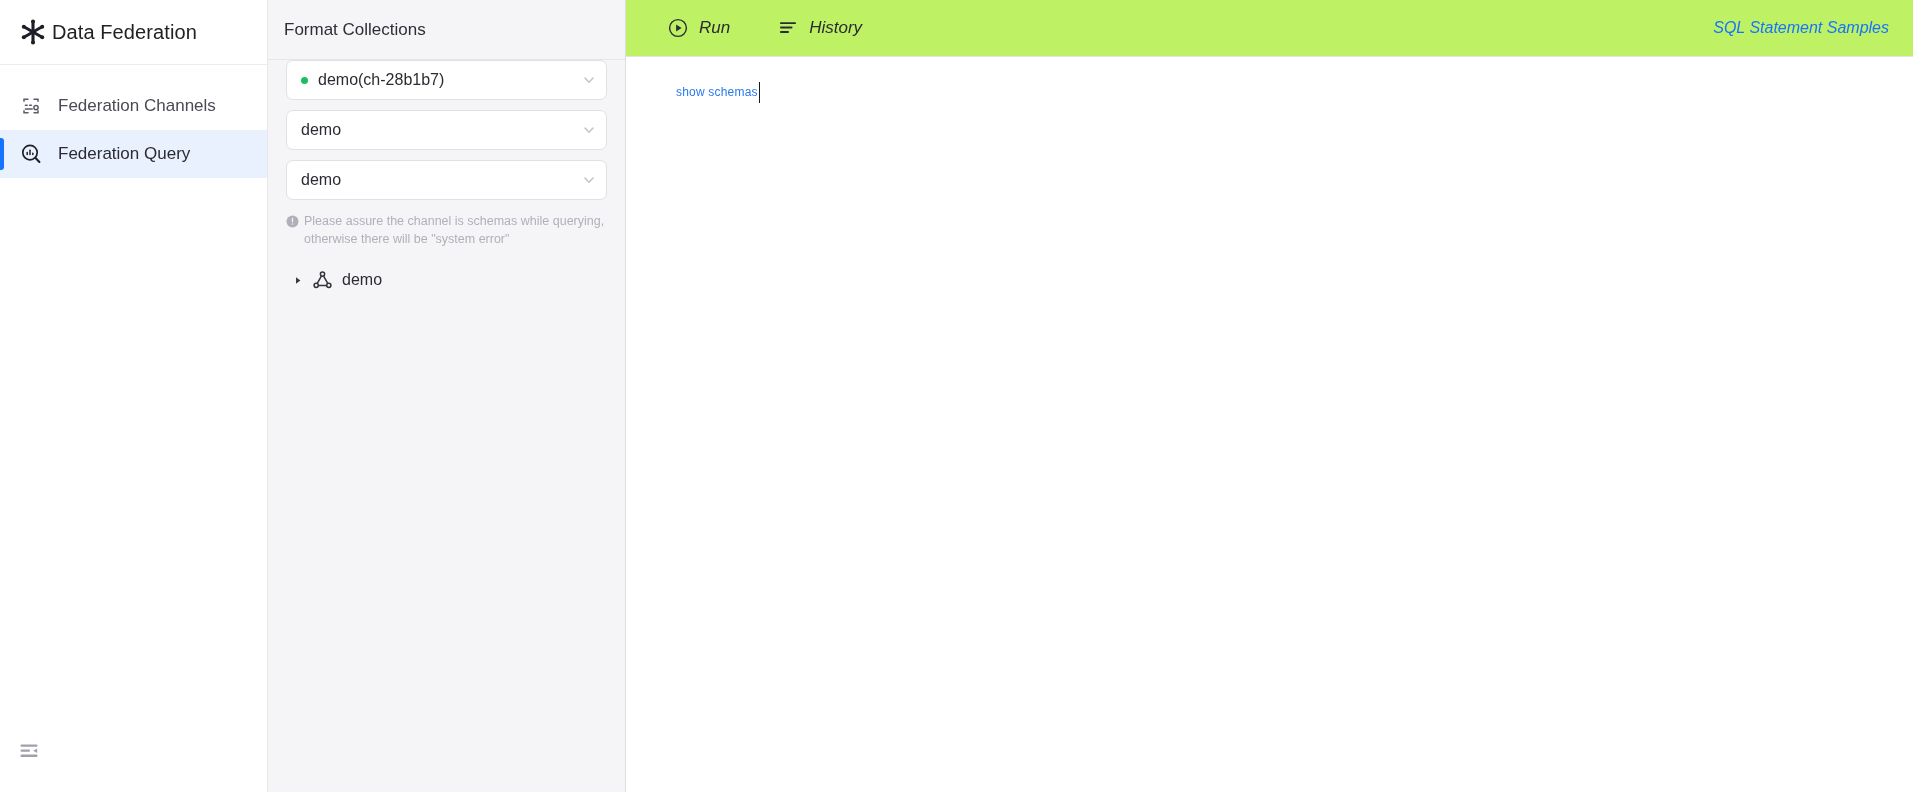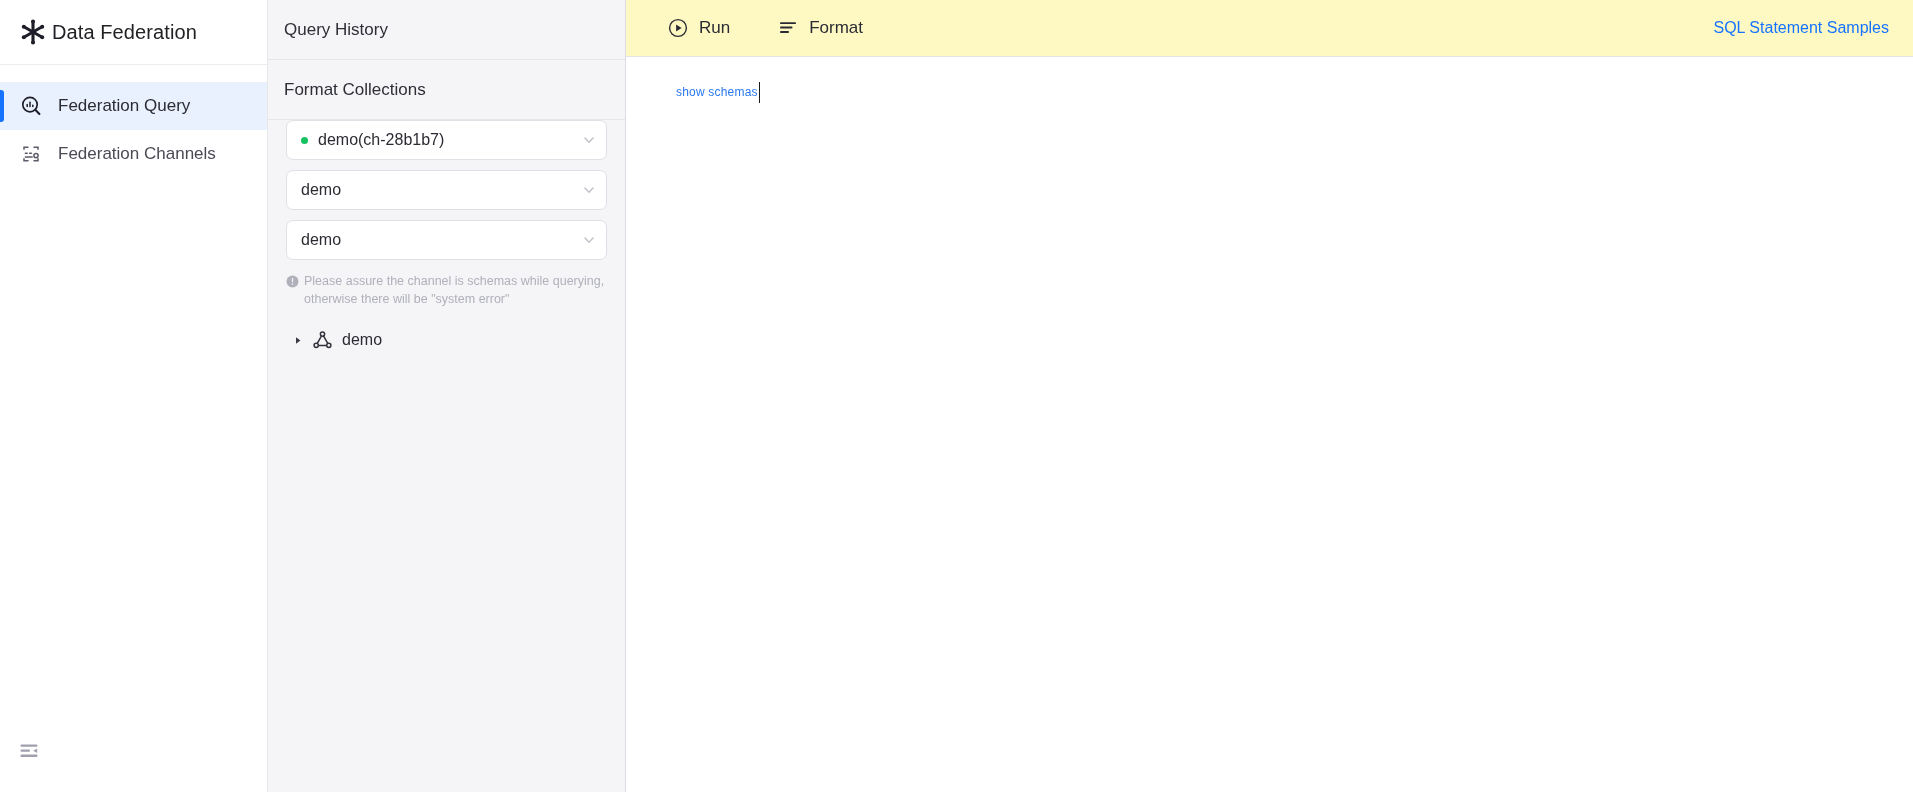--- a/index.html
+++ b/index.html
@@ -92,21 +92,22 @@
   .tree-ico { width: 19px; height: 19px; flex:0 0 19px; display:flex;}
   .tree-lbl { font-size: 16px; color: #2b2b33; }
 
   
   .editor-wrap { flex: 1 1 auto; height: 792px; display: flex; flex-direction: column; background:#fff;}
   .toolbar {
     height: 57px; flex: 0 0 57px;
     border-bottom: 1px solid #e4e4e8;
     display: flex; align-items: center;
     padding: 0 24px 0 42px;
-    background: #fef9c3;
+    background: #bef264;
+    font-style: italic;
   }
   .tb-btn {
     display:flex; align-items:center; gap: 11px;
     margin-right: 48px; cursor: pointer;
   }
   .tb-btn .ico { width:20px;height:20px;flex:0 0 20px;display:flex;align-items:center;justify-content:center;}
   .tb-btn .lbl { font-size: 17px; color: #2b2b33; }
   .tb-spacer { flex: 1 1 auto; }
   .tb-link { font-size: 16px; color: #1673ff; cursor: pointer; white-space:nowrap;}
   .code-area {
@@ -147,73 +148,70 @@
             <circle cx="5.8" cy="20.2" r="2.0"></circle>
               <circle cx="24.2" cy="9.8" r="2.0"></circle>
           </g>
         </svg>
       </span>
       <span class="brand-title">Data Federation</span>
     </div>
 
     <div class="nav-items">
 
-      <div class="nav-item active">
-        <span class="ico">
-          <svg viewBox="0 0 22 22" width="22" height="22" aria-hidden="true">
-            <circle cx="10" cy="9.6" r="7.2" fill="none" stroke="#1e1e28" stroke-width="1.7"></circle>
-            <line x1="15.3" y1="14.8" x2="19.4" y2="18.9" stroke="#1e1e28" stroke-width="2.1" stroke-linecap="round"></line>
-            <g stroke="#1e1e28" stroke-width="1.5" stroke-linecap="round">
-              <line x1="7.2" y1="11.6" x2="7.2" y2="9.6"></line>
-              <line x1="10" y1="11.6" x2="10" y2="7.2"></line>
-              <line x1="12.8" y1="11.6" x2="12.8" y2="10.2"></line>
-            </g>
-          </svg>
-        </span>
-        <span class="lbl">Federation Query</span>
-      </div>
-
       <div class="nav-item">
         <span class="ico">
           <svg viewBox="0 0 22 22" width="22" height="22" aria-hidden="true">
             <g fill="none" stroke="#5c5c68" stroke-width="1.5" stroke-linecap="round">
               <path d="M4 6.2V4.2h4"></path>
                 <path d="M18 6.2V4.2h-4"></path>
               <path d="M4 15.8v2h4"></path>
                 <path d="M18 15.8v2h-4"></path>
               <line x1="5.4" y1="10.2" x2="7.2" y2="10.2"></line>
               <line x1="9.6" y1="10.2" x2="11.4" y2="10.2"></line>
               <line x1="5.4" y1="14" x2="12.2" y2="14"></line>
             </g>
             <circle cx="16" cy="12.6" r="2.1" fill="none" stroke="#5c5c68" stroke-width="1.5"></circle>
           </svg>
         </span>
         <span class="lbl">Federation Channels</span>
       </div>
 
+      <div class="nav-item active">
+        <span class="ico">
+          <svg viewBox="0 0 22 22" width="22" height="22" aria-hidden="true">
+            <circle cx="10" cy="9.6" r="7.2" fill="none" stroke="#1e1e28" stroke-width="1.7"></circle>
+            <line x1="15.3" y1="14.8" x2="19.4" y2="18.9" stroke="#1e1e28" stroke-width="2.1" stroke-linecap="round"></line>
+            <g stroke="#1e1e28" stroke-width="1.5" stroke-linecap="round">
+              <line x1="7.2" y1="11.6" x2="7.2" y2="9.6"></line>
+              <line x1="10" y1="11.6" x2="10" y2="7.2"></line>
+              <line x1="12.8" y1="11.6" x2="12.8" y2="10.2"></line>
+            </g>
+          </svg>
+        </span>
+        <span class="lbl">Federation Query</span>
+      </div>
+
 
     </div>
 
     <div class="nav-collapse">
       <svg viewBox="0 0 22 22" width="22" height="22" aria-hidden="true">
         <g fill="#a0a0ae">
           <rect x="2.5" y="4.4" width="17" height="2.3" rx="1"></rect>
           <rect x="2.5" y="9.5" width="9.5" height="2.3" rx="1"></rect>
           <rect x="2.5" y="14.6" width="17" height="2.3" rx="1"></rect>
         </g>
         <path d="M19.2 8.6 15.2 10.8l4 2.2z" fill="#a0a0ae"></path>
       </svg>
     </div>
   </div>
 
   <div class="panel">
 
-    <div class="panel-row">
-      <span>Query History</span>
-    </div>
 
     <div class="panel-row">
       <span>Format Collections</span>
     </div>
 
 
     <div class="selects">
 
       <div class="sel">
         <span class="dot"></span>
@@ -292,21 +290,21 @@
       <div class="tb-btn">
         <span class="ico">
           <svg viewBox="0 0 20 20" width="20" height="20" aria-hidden="true">
             <g fill="#2b2b33">
               <rect x="2" y="4.2" width="16" height="1.9" rx=".9"></rect>
               <rect x="2" y="8.6" width="12.5" height="1.9" rx=".9"></rect>
               <rect x="2" y="13" width="9" height="1.9" rx=".9"></rect>
             </g>
           </svg>
         </span>
-        <span class="lbl">Format</span>
+        <span class="lbl">History</span>
       </div>
 
       <div class="tb-spacer"></div>
 
       <div class="tb-link">SQL Statement Samples</div>
     </div>
 
     <div class="code-area">
       <div class="code-line">
         <span class="code-kw">show schemas</span>

